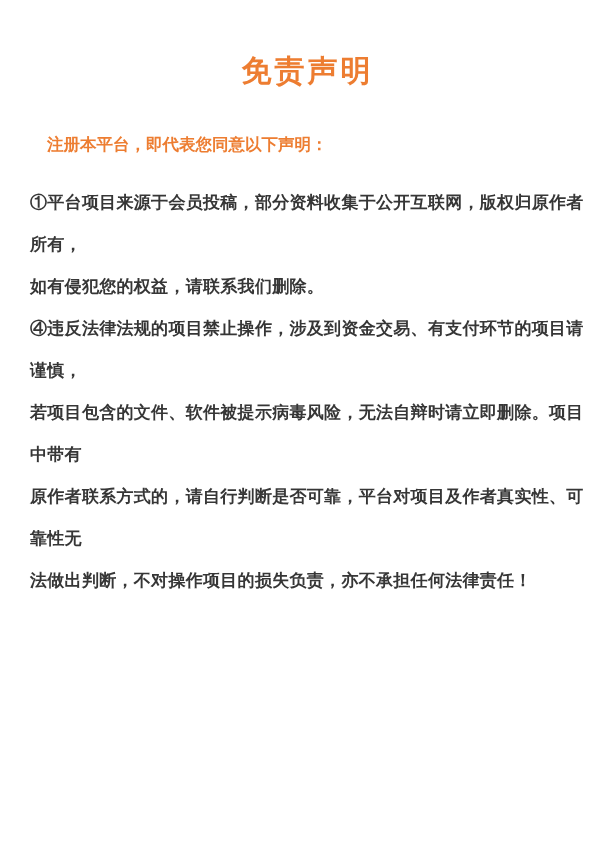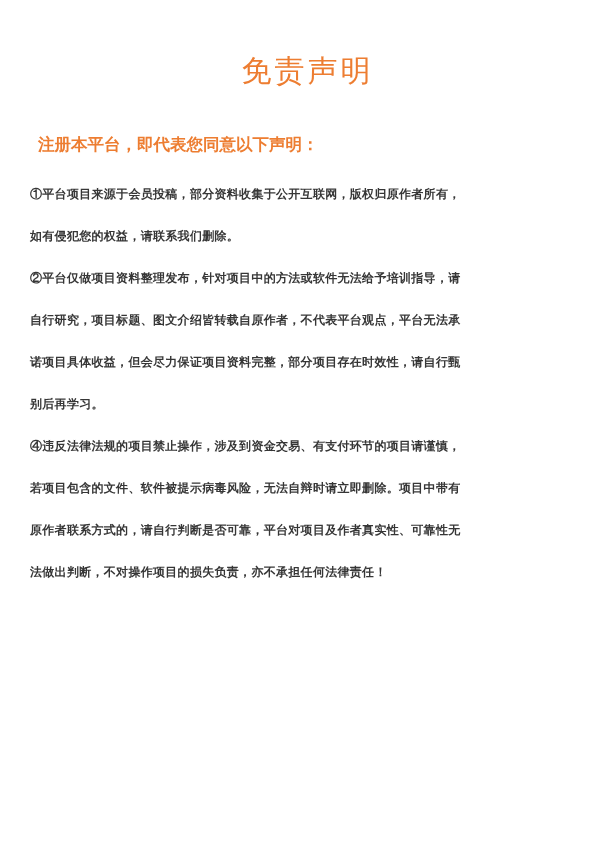--- a/index.html
+++ b/index.html
@@ -13,59 +13,55 @@
     height: 856px;
     background: #ffffff;
     overflow: hidden;
     font-family: "Liberation Sans", sans-serif;
   }
   .title {
     margin: 0;
     padding-top: 53px;
     font-size: 30px;
     line-height: 36px;
-    font-weight: normal;
+    font-weight: bold;
     letter-spacing: 3px;
     text-align: center;
     color: #ED7D31;
   }
   .content {
     margin-top: 34px;
     padding: 0 26px 0 30px;
   }
   .intro {
-    margin: 8px;
+    margin: 17px;
     font-size: 16.5px;
     font-weight: bold;
     color: #ED7D31;
     line-height: 42px;
     white-space: pre-line;
   }
   .para {
     margin: 0;
-    font-size: 12px;
+    font-size: 17px;
     font-weight: bold;
     color: #363636;
     line-height: 42px;
     white-space: pre-line;
     letter-spacing: 0.3px;
   }
 </style>
 </head>
 <body>
 
 <div class="page">
   <h1 class="title">免责声明</h1>
   <div class="content">
     <p class="intro">注册本平台，即代表您同意以下声明：</p>
     <p class="para">①平台项目来源于会员投稿，部分资料收集于公开互联网，版权归原作者所有，
 如有侵犯您的权益，请联系我们删除。</p>
-    <p class="para">②平台仅做项目资料整理发布，针对项目中的方法或软件无法给予培训指导，请
-自行研究，项目标题、图文介绍皆转载自原作者，不代表平台观点，平台无法承
-诺项目具体收益，但会尽力保证项目资料完整，部分项目存在时效性，请自行甄
-别后再学习。</p>
     <p class="para">④违反法律法规的项目禁止操作，涉及到资金交易、有支付环节的项目请谨慎，
 若项目包含的文件、软件被提示病毒风险，无法自辩时请立即删除。项目中带有
 原作者联系方式的，请自行判断是否可靠，平台对项目及作者真实性、可靠性无
 法做出判断，不对操作项目的损失负责，亦不承担任何法律责任！</p>
 
   </div>
 </div>
 
 </body></html>

